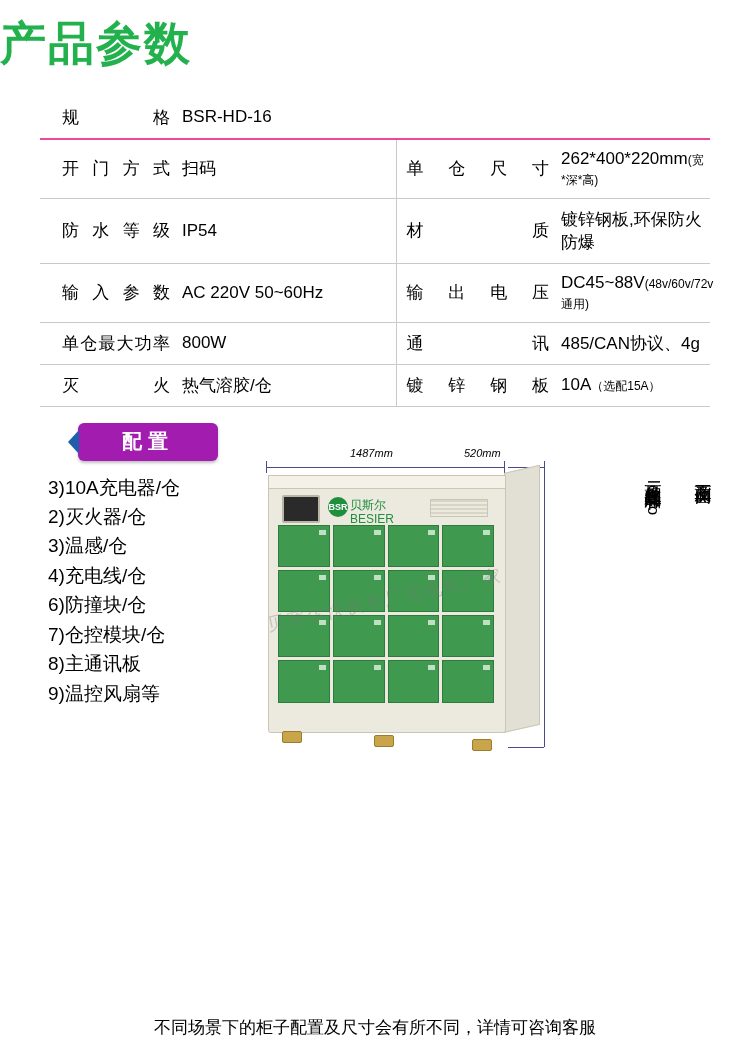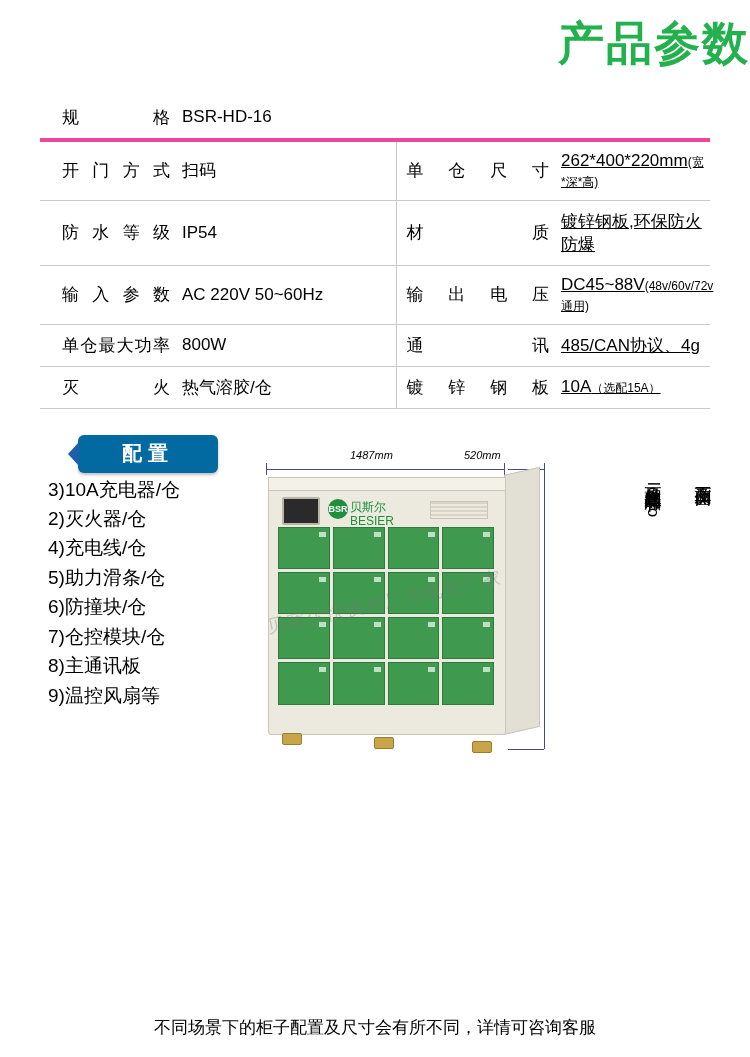--- a/index.html
+++ b/index.html
@@ -14,28 +14,27 @@
     color: #000;
     overflow: hidden;
     position: relative;
   }
   .page {
     position: relative;
     width: 750px;
     height: 1057px;
   }
   .title {
-    text-align: right;
+    text-align: left;
     font-size: 46px;
     font-weight: bold;
     color: #22b14c;
     letter-spacing: 2px;
     padding-top: 18px;
     line-height: 1.1;
-    margin-left: 25px;
   }
 
   
   .spec {
     margin: 28px 40px 0 40px;
     width: 670px;
     border-collapse: collapse;
     table-layout: fixed;
   }
   .spec td {
@@ -50,41 +49,41 @@
     white-space: nowrap;
     color: #000;
     font-size: 17px;
   }
   .val {
     font-size: 17px;
   }
   .colL-lbl { width: 108px; padding-left: 22px !important; }
   .colL-val { width: 210px; padding-left: 8px !important; }
   .colR-lbl { width: 100px; padding-left: 10px !important; border-left: 1px solid #c9c9c9; }
-  .colR-val { width: 252px; padding-left: 8px !important; text-decoration: underline; }
+  .colR-val { width: 252px; padding-left: 8px !important; }
   .small { font-size: 12px; }
 
-  .row-first td { border-bottom: 4px solid #ec4899; }
+  .row-first td { border-bottom: 2px solid #ec4899; }
   .red-strong { color: #e60012; font-weight: bold; }
   .nb { border-bottom: none !important; }
   .no-left { border-left: none !important; }
 
   
   .lower {
     position: relative;
     margin-top: 6px;
     height: 370px;
   }
   .config-badge {
     position: absolute;
     left: 78px;
-    top: 20px;
+    top: 10px;
     width: 140px;
     height: 38px;
-    background: #0369a1;
+    background: #a21caf;
     border-radius: 6px;
     color: #fff;
     font-size: 20px;
     font-weight: bold;
     letter-spacing: 6px;
     display: flex;
     align-items: center;
     justify-content: center;
     box-shadow: 0 2px 3px rgba(0,0,0,.25);
   }
@@ -342,22 +341,22 @@
   </tbody>
     </table>
 
   <div class="lower">
 
     <div class="config-badge">配置</div>
 
     <div class="config-list">
       <div>3)10A充电器/仓</div>
       <div>2)灭火器/仓</div>
+      <div>3)温感/仓</div>
       <div>4)充电线/仓</div>
-      <div>5)助力滑条/仓</div>
       <div>6)防撞块/仓</div>
       <div>7)仓控模块/仓</div>
       <div>8)主通讯板</div>
       <div>9)温控风扇等</div>
     </div>
 
     <div class="product">
 
       <div class="dim" style="left:92px; top:-8px;">1487mm</div>
       <div class="dim-line-h" style="left:8px; top:12px; width:238px;"></div>

